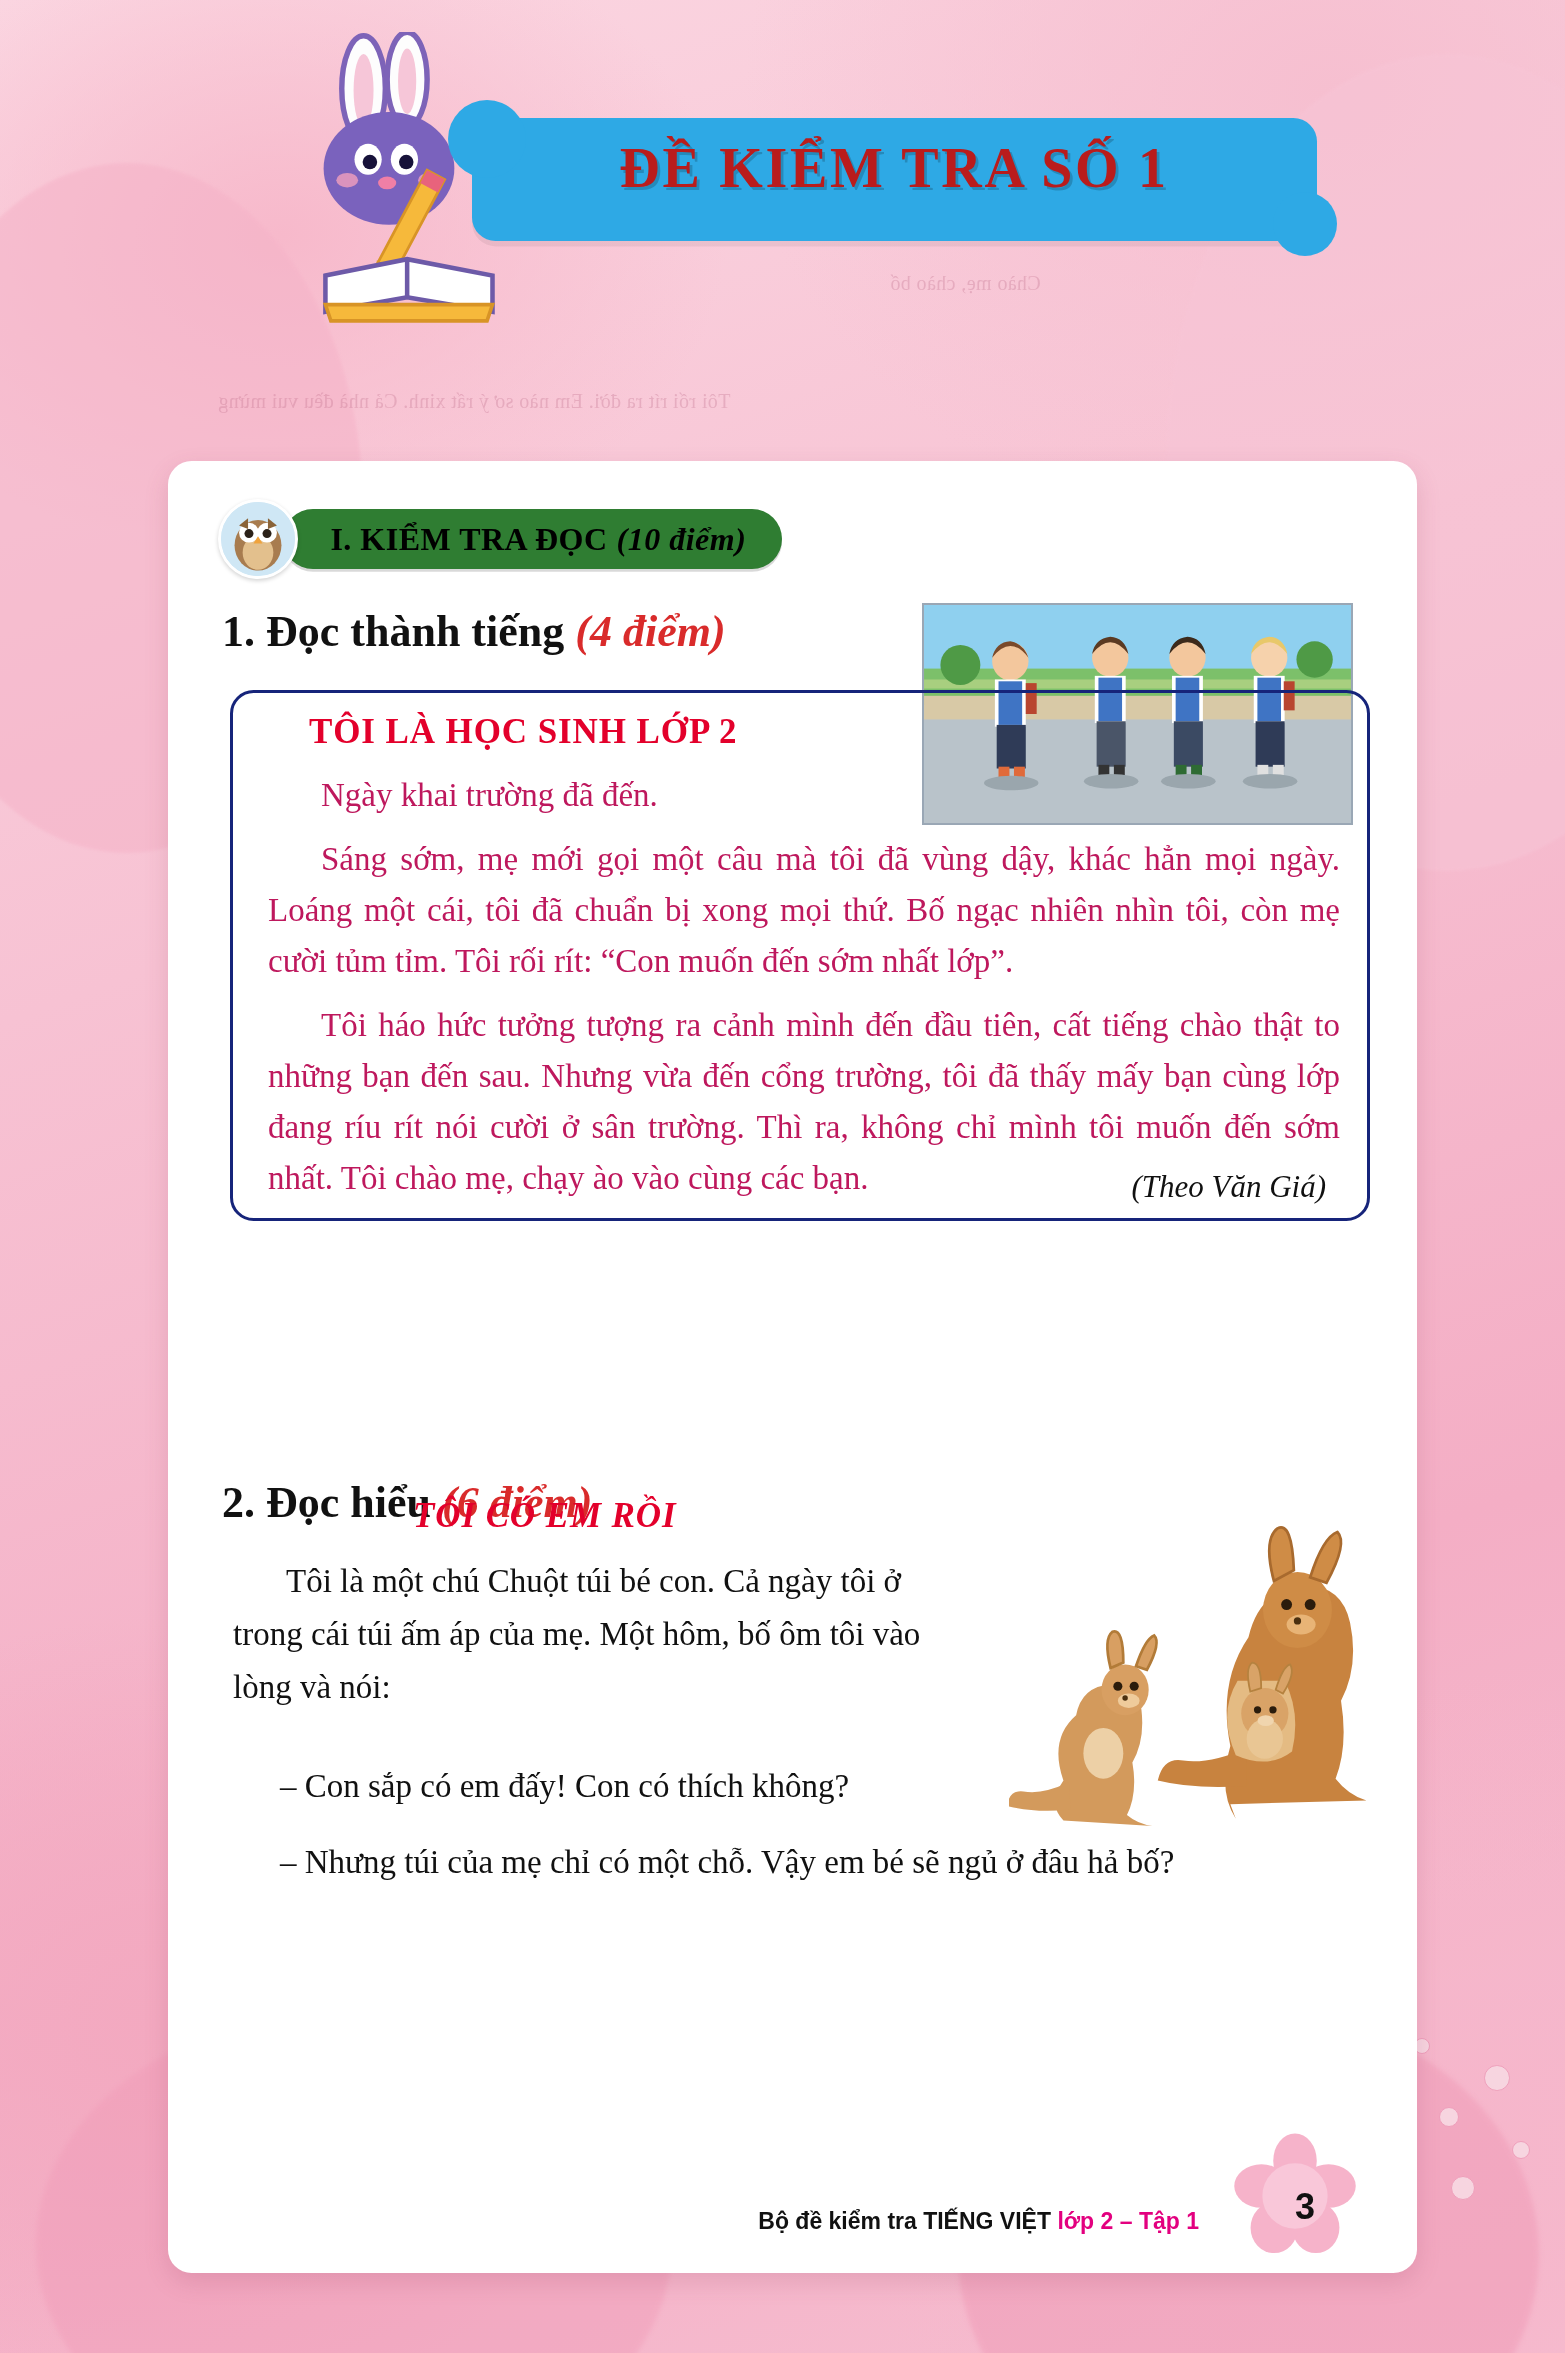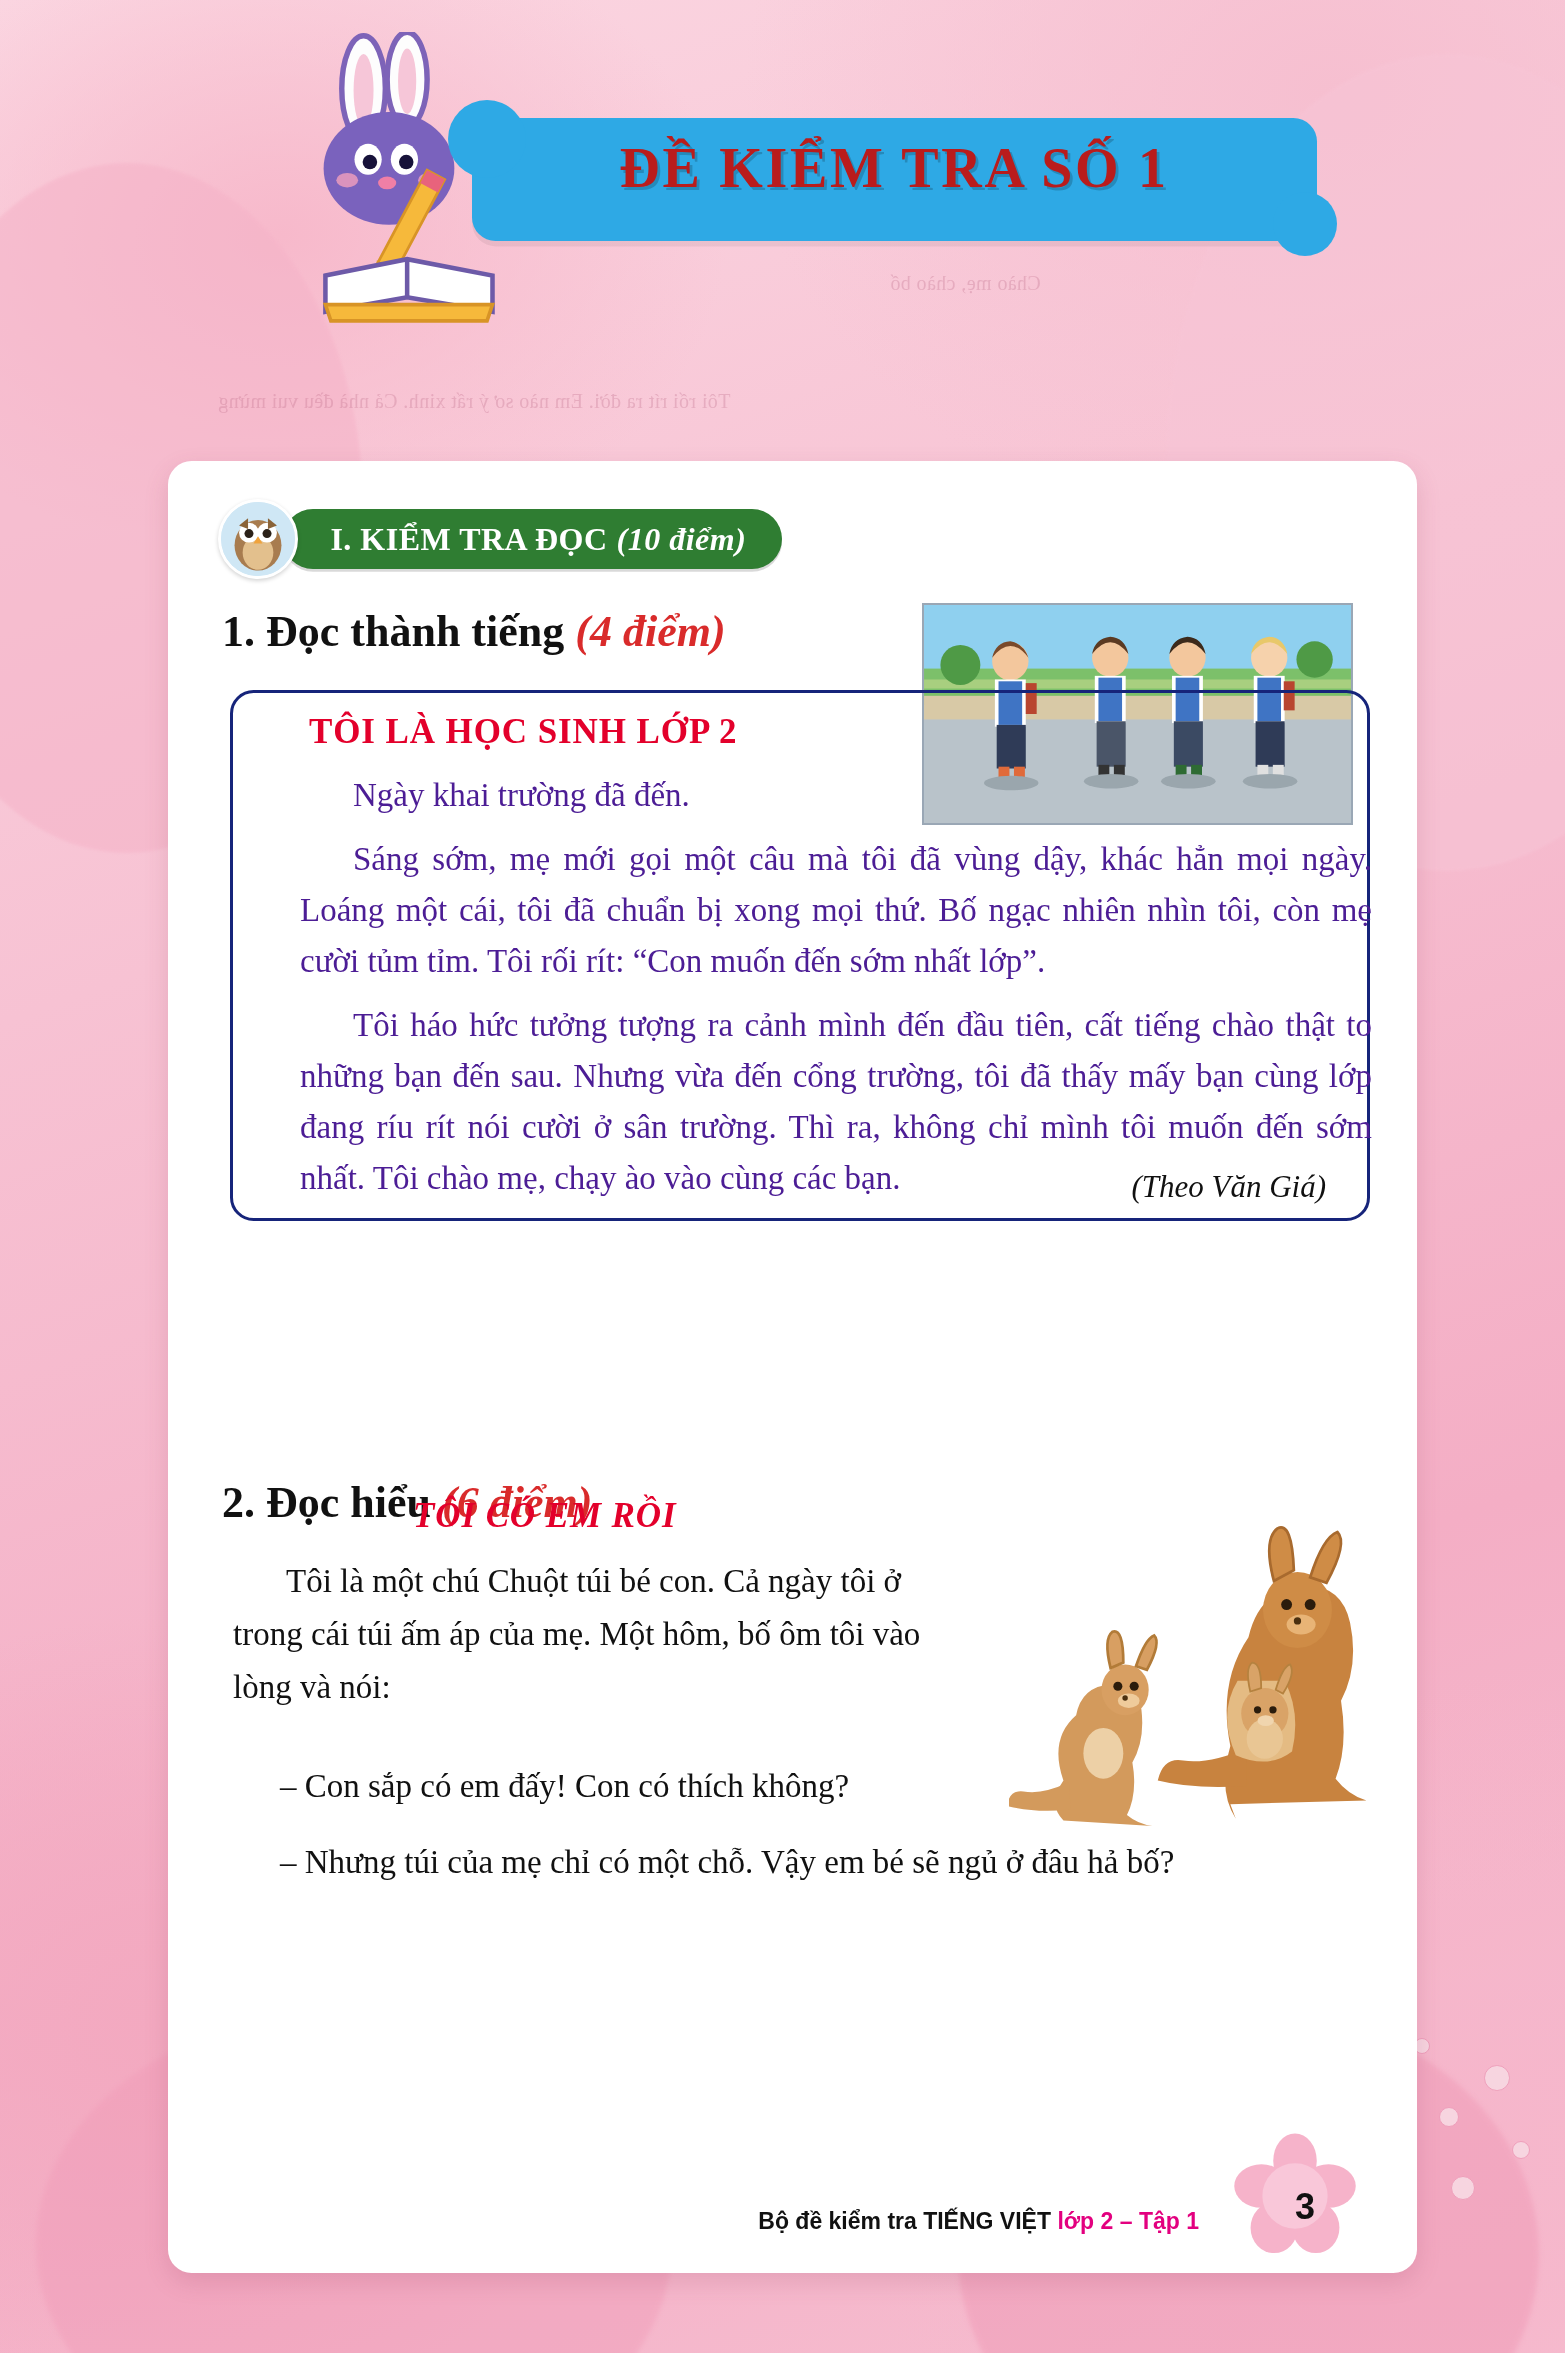--- a/index.html
+++ b/index.html
@@ -134,21 +134,21 @@
     overflow: hidden;
   }
   .section-pill {
     margin-left: -20px;
     height: 60px;
     padding: 0 36px 0 47px;
     background: #2f7d32;
     border-radius: 30px;
     display: flex;
     align-items: center;
-    color: #ffffff;
+    color: #000000;
     font-size: 32px;
     font-weight: bold;
     letter-spacing: 0.5px;
     box-shadow: 0 2.7px 0 rgba(0,0,0,.15);
   }
   .section-pill .pts {
     font-style: italic;
     font-weight: bold;
     margin-left: 9px;
   }
@@ -184,23 +184,22 @@
     color: #e3002b;
     letter-spacing: 0.9px;
   }
   .passage-body {
     position: absolute;
     left: 100px;
     top: 309px;
     width: 1072px;
     font-size: 33px;
     line-height: 1.55;
-    color: #4c1d95;
+    color: #be185d;
     text-align: justify;
-    margin-left: 32px;
   }
   .passage-body p { margin: 0 0 12.7px 0; text-indent: 53px; }
   .author {
     position: absolute;
     right: 91px;
     top: 708px;
     font-size: 31px;
     font-style: italic;
     color: #111;
   }

